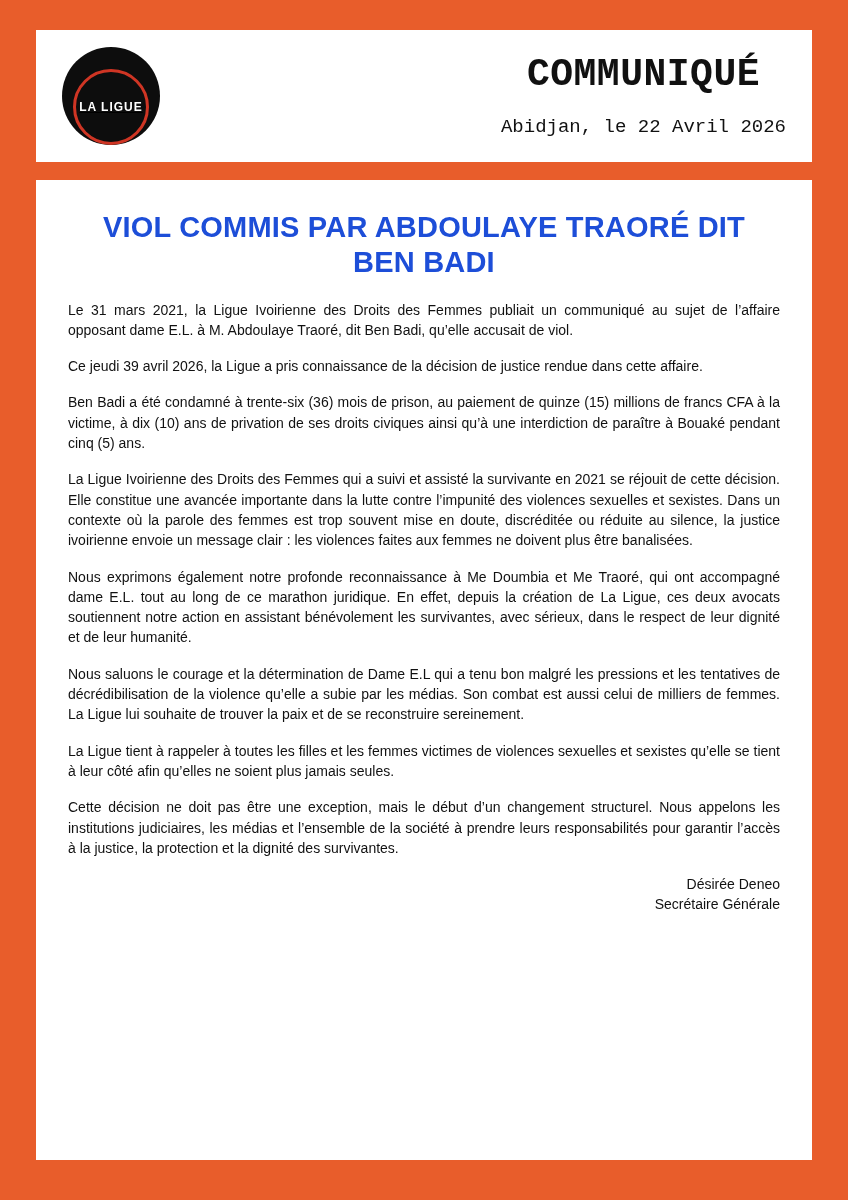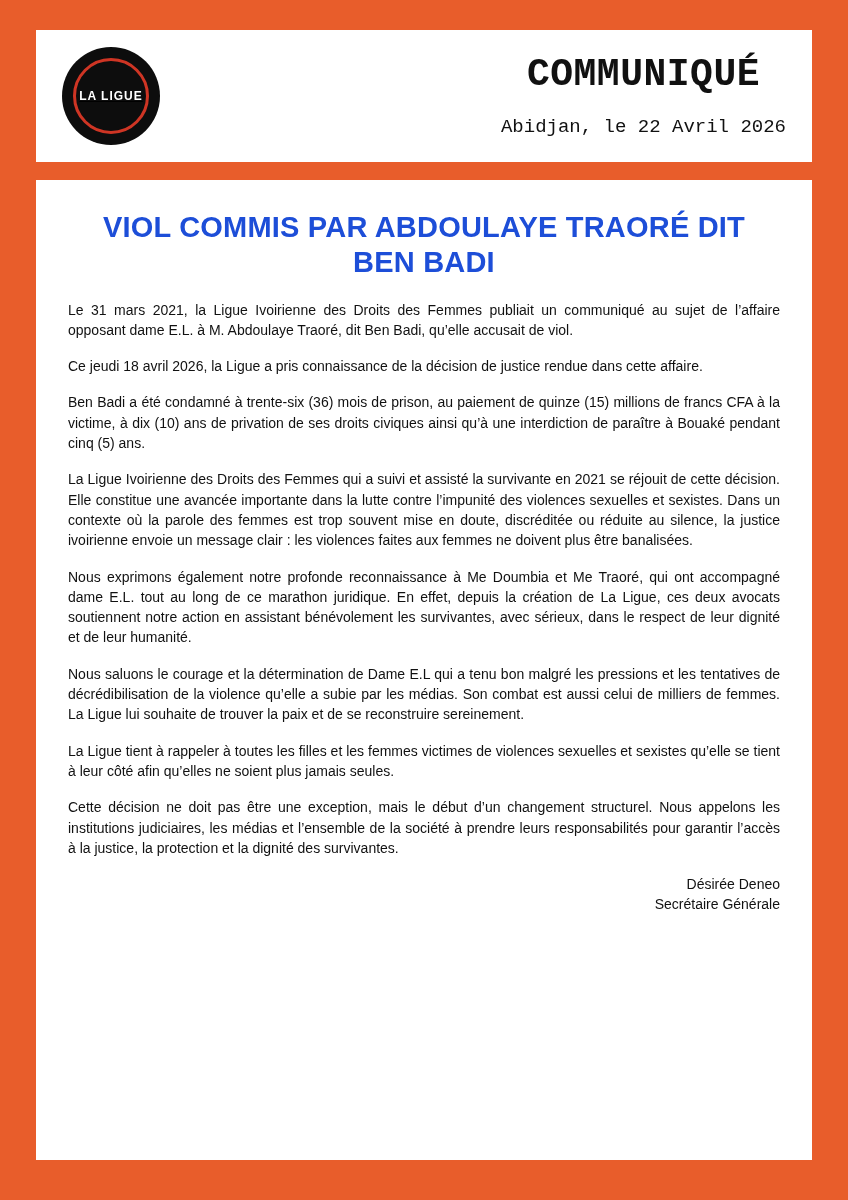--- a/index.html
+++ b/index.html
@@ -30,21 +30,21 @@
     padding: 16px 26px;
     height: 132px;
   }
 
   .logo {
     width: 98px;
     height: 98px;
     border-radius: 50%;
     background: #0d0d0d;
     display: flex;
-    align-items: center;
+    align-items: flex-end;
     justify-content: center;
     flex: 0 0 auto;
     text-decoration: underline;
   }
 
   .logo-ring {
     width: 76px;
     height: 76px;
     border-radius: 50%;
     border: 3px solid #cf3524;
@@ -127,21 +127,21 @@
     <div class="header-right">
       <div class="communique-title">COMMUNIQUÉ</div>
       <div class="date-line">Abidjan, le 22 Avril 2026</div>
     </div>
   </div>
 
   <div class="content card">
     <h1 class="headline">VIOL COMMIS PAR ABDOULAYE TRAORÉ DIT BEN BADI</h1>
 
     <p>Le 31 mars 2021, la Ligue Ivoirienne des Droits des Femmes publiait un communiqué au sujet de l’affaire opposant dame E.L. à M. Abdoulaye Traoré, dit Ben Badi, qu’elle accusait de viol.</p>
-    <p>Ce jeudi 18 avril 2026, la Ligue a pris connaissance de la décision de justice rendue dans cette affaire.</p>
+    <p>Ce jeudi 39 avril 2026, la Ligue a pris connaissance de la décision de justice rendue dans cette affaire.</p>
     <p>Ben Badi a été condamné à trente-six (36) mois de prison, au paiement de quinze (15) millions de francs CFA à la victime, à dix (10) ans de privation de ses droits civiques ainsi qu’à une interdiction de paraître à Bouaké pendant cinq (5) ans.</p>
     <p>La Ligue Ivoirienne des Droits des Femmes qui a suivi et assisté la survivante en 2021 se réjouit de cette décision. Elle constitue une avancée importante dans la lutte contre l’impunité des violences sexuelles et sexistes. Dans un contexte où la parole des femmes est trop souvent mise en doute, discréditée ou réduite au silence, la justice ivoirienne envoie un message clair : les violences faites aux femmes ne doivent plus être banalisées.</p>
     <p>Nous exprimons également notre profonde reconnaissance à Me Doumbia et Me Traoré, qui ont accompagné dame E.L. tout au long de ce marathon juridique. En effet, depuis la création de La Ligue, ces deux avocats soutiennent notre action en assistant bénévolement les survivantes, avec sérieux, dans le respect de leur dignité et de leur humanité.</p>
     <p>Nous saluons le courage et la détermination de Dame E.L qui a tenu bon malgré les pressions et les tentatives de décrédibilisation de la violence qu’elle a subie par les médias. Son combat est aussi celui de milliers de femmes. La Ligue lui souhaite de trouver la paix et de se reconstruire sereinement.</p>
     <p>La Ligue tient à rappeler à toutes les filles et les femmes victimes de violences sexuelles et sexistes qu’elle se tient à leur côté afin qu’elles ne soient plus jamais seules.</p>
     <p>Cette décision ne doit pas être une exception, mais le début d’un changement structurel. Nous appelons les institutions judiciaires, les médias et l’ensemble de la société à prendre leurs responsabilités pour garantir l’accès à la justice, la protection et la dignité des survivantes.</p>
 
     <div class="signature">
       <div>Désirée Deneo</div>
       <div>Secrétaire Générale</div>

